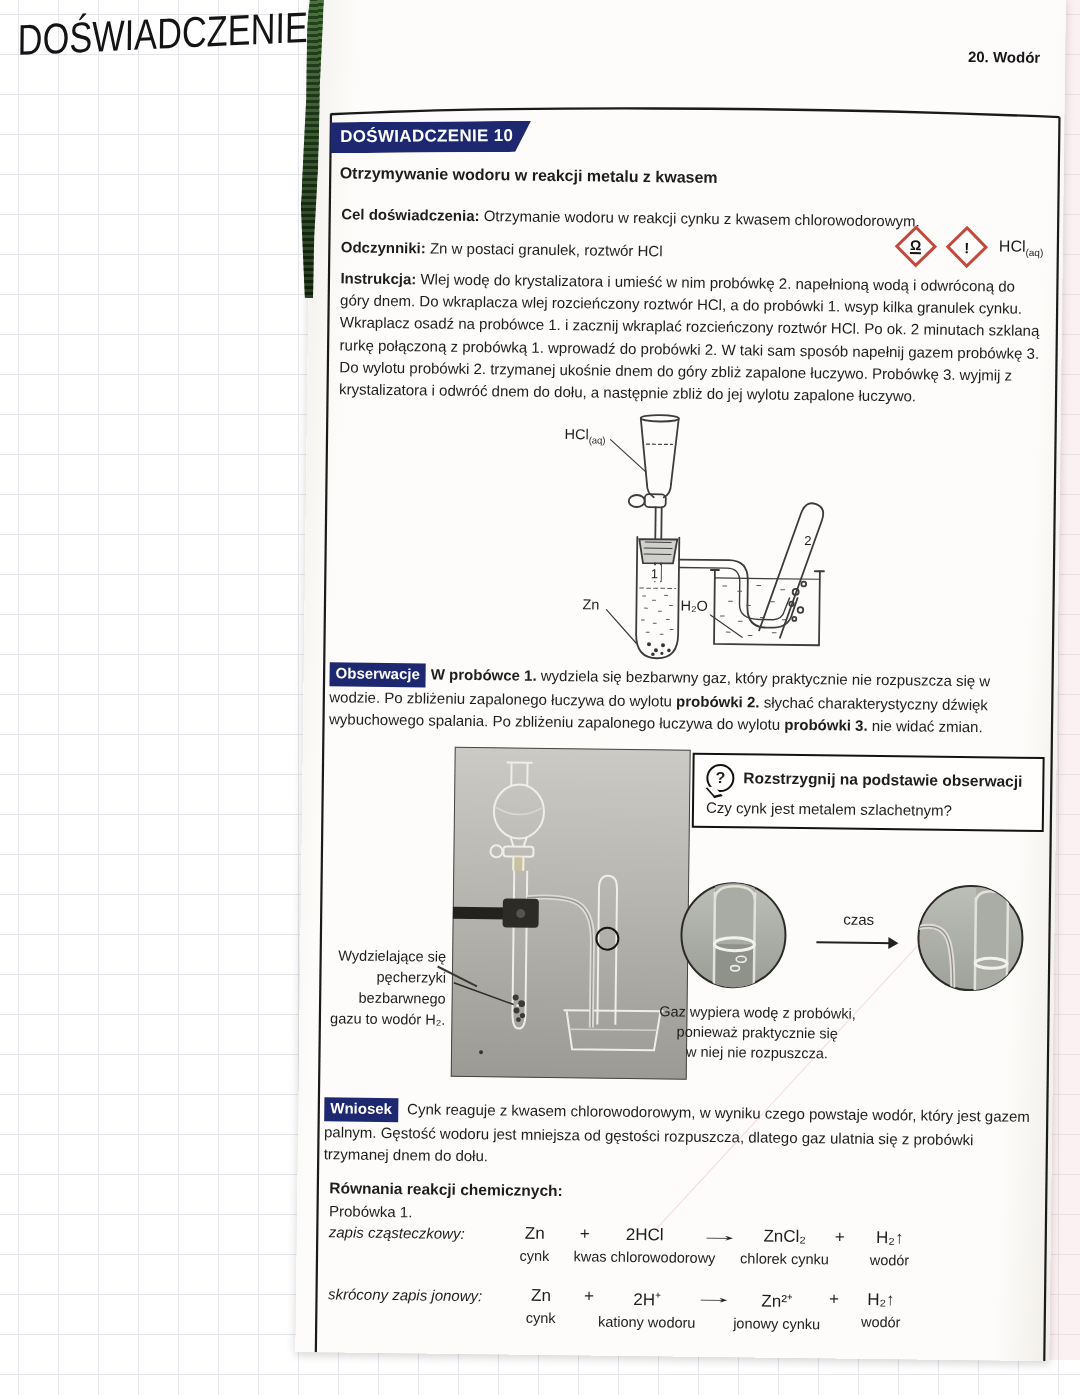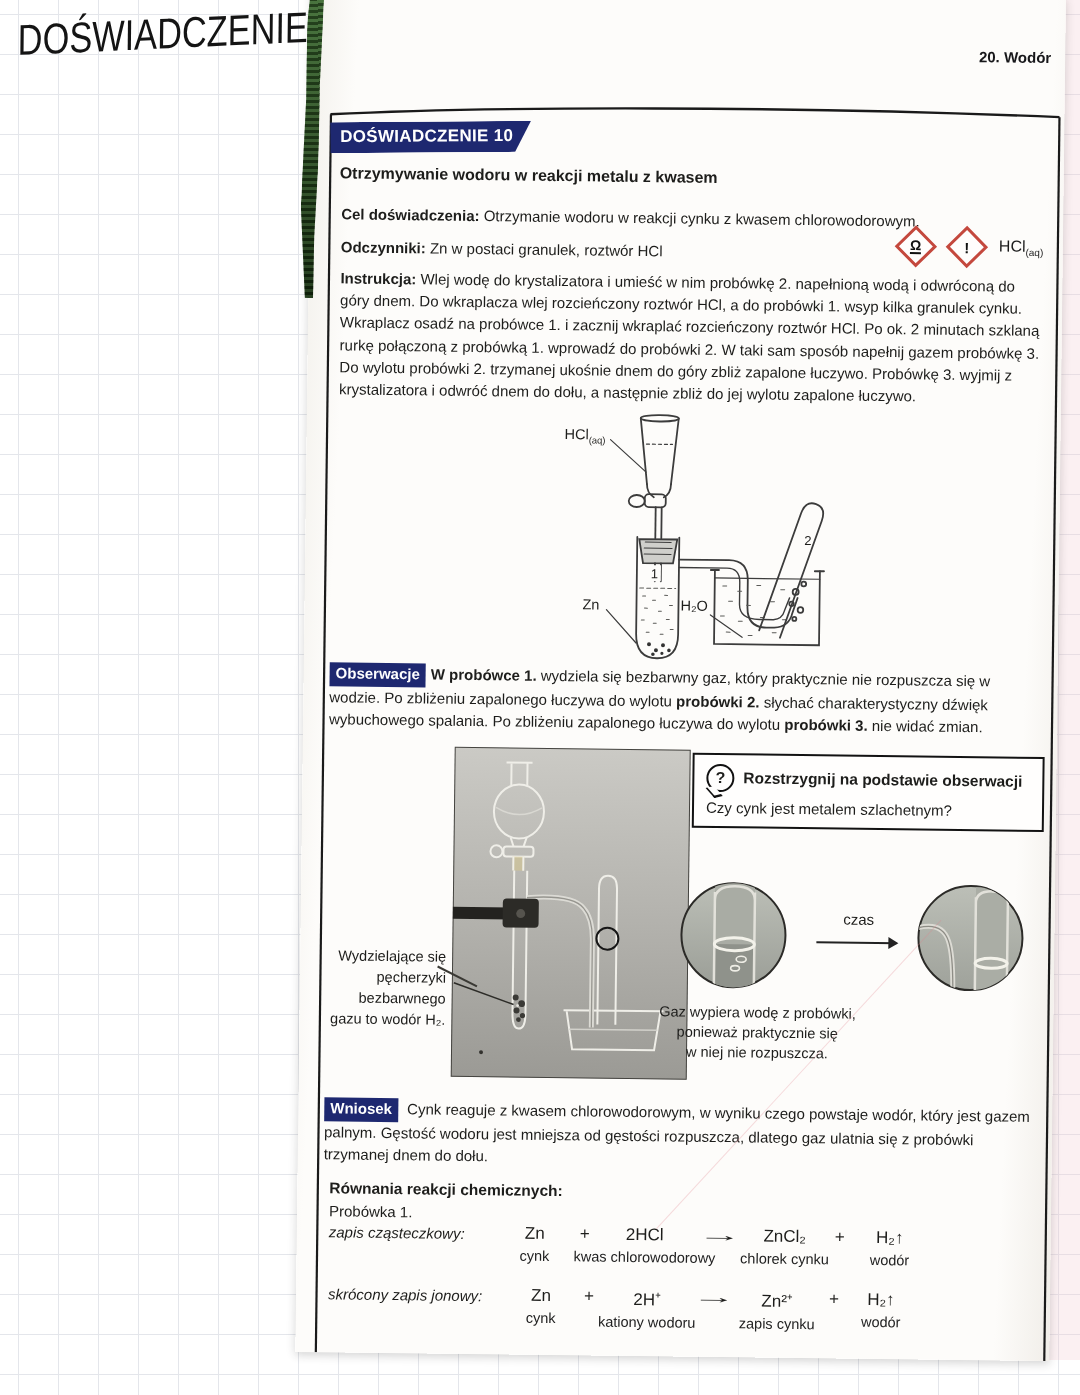--- a/index.html
+++ b/index.html
@@ -30,21 +30,21 @@
     background:rgba(242,205,212,.30);z-index:0;}
 
   
   .photo{position:absolute;left:312px;top:-12px;width:754px;height:1364px;z-index:2;
     background:linear-gradient(92deg,#f3f1ec,#fdfcfa 6%,#fdfcfa 93%,#f1eee9);
     transform:rotate(.7deg);transform-origin:0 0;
     box-shadow:0 3px 10px rgba(40,40,40,.20);}
   .scratch{position:absolute;left:290px;top:1080px;width:420px;height:1px;
     background:rgba(225,130,140,.28);transform:rotate(-48deg);}
 
-  .page-header{position:absolute;right:14px;top:52px;font-size:15px;font-weight:bold;color:#17171a;}
+  .page-header{position:absolute;right:25px;top:52px;font-size:15px;font-weight:bold;color:#17171a;}
 
   .exp-badge{position:absolute;left:20px;top:132px;background:#1e2870;color:#fff;
     font-weight:bold;font-size:17px;letter-spacing:.3px;padding:5px 18px 6px 10px;
     clip-path:polygon(0 0,100% 0,92% 100%,0 100%);transform:rotate(-1.1deg);}
 
   .exp-title{position:absolute;left:30px;top:176px;font-size:16px;font-weight:bold;}
 
   .line15{font-size:15px;line-height:22.2px;}
   .cel{position:absolute;left:32px;top:215px;width:700px;}
   .odcz{position:absolute;left:32px;top:248px;width:560px;}
@@ -368,21 +368,21 @@
         </div>
       <div class="eq-term" style="left:351px">
           <div class="eq-f">2H⁺</div>
           <div class="eq-l">kationy wodoru</div>
         </div>
       <div class="eq-term eq-arrow" style="left:418px">
           <div class="eq-f">→</div>
         </div>
       <div class="eq-term" style="left:481px">
           <div class="eq-f">Zn²⁺</div>
-          <div class="eq-l">zapis cynku</div>
+          <div class="eq-l">jonowy cynku</div>
         </div>
       <div class="eq-term" style="left:538px">
           <div class="eq-f">+</div>
         </div>
       <div class="eq-term" style="left:585px">
           <div class="eq-f">H₂↑</div>
           <div class="eq-l">wodór</div>
         </div>
     </div>
 

